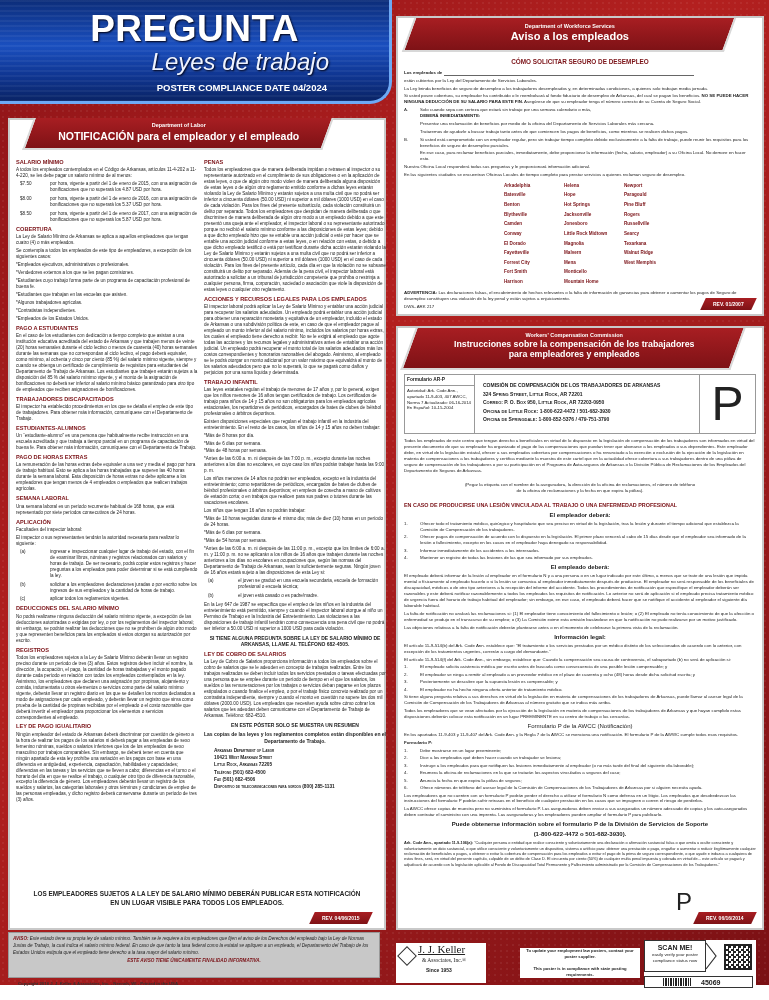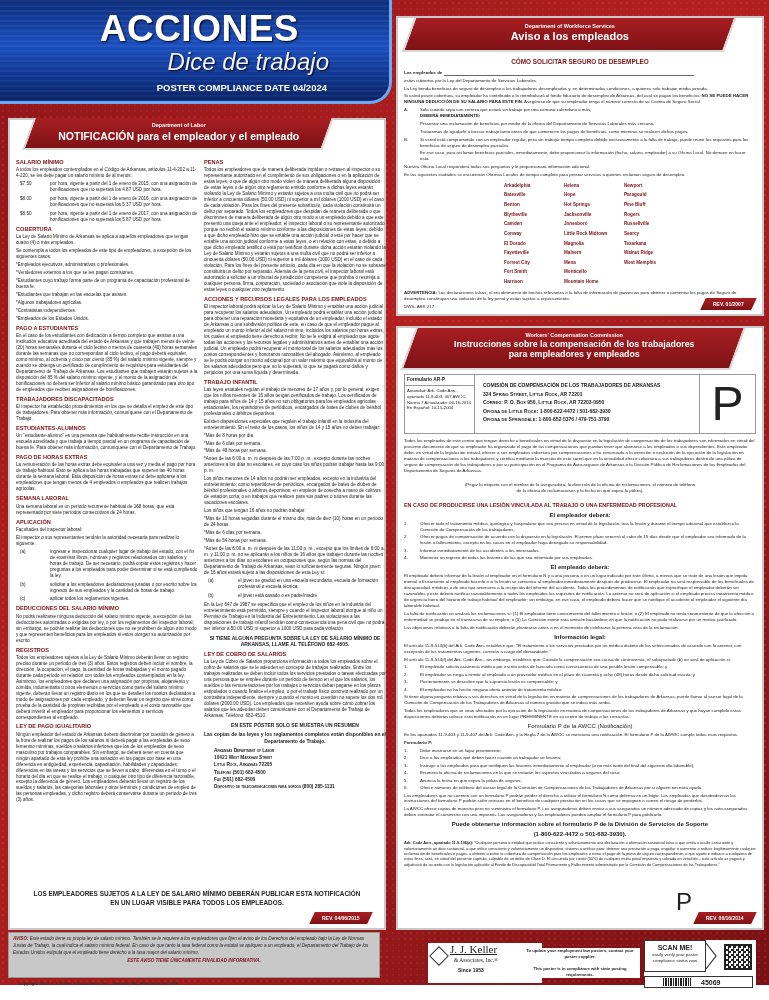--- a/index.html
+++ b/index.html
@@ -90,21 +90,21 @@
 
   
   .aviso { position: absolute; left: 8px; top: 932px; width: 372px; height: 46px; background: #c8c8c8;
     border: 1px solid #999; font-size: 4.6px; line-height: 1.5; font-style: italic; padding: 3px 4px; }
   .aviso b { color: #7a1116; }
   .aviso .center { text-align: center; color: #7a1116; font-weight: bold; margin-top: 1px; }
 
   .footer { position: absolute; left: 0; top: 985px; width: 769px; height: 15px; background: #fff; }
   .copyright { position: absolute; left: 18px; top: 981px; font-size: 4.3px; font-weight: bold; color: #333; }
 
-  .keller { position: absolute; left: 428px; top: 943px; width: 114px; height: 40px; background: #fff; padding-left: 21px; }
+  .keller { position: absolute; left: 396px; top: 943px; width: 90px; height: 40px; background: #fff; padding-left: 21px; }
   .keller .logo-k { position: absolute; left: 4px; top: 6px; width: 14px; height: 14px; border: 1.5px solid #333;
     transform: rotate(45deg); }
   .keller .name { position: absolute; left: 22px; top: 0px; font-family: "Liberation Serif", serif; font-size: 11px; text-decoration: underline; }
   .keller .assoc { position: absolute; left: 26px; top: 14px; font-family: "Liberation Serif", serif; font-size: 5.5px; }
   .keller .since { position: absolute; left: 30px; top: 24px; font-size: 5px; font-weight: bold; }
   .mid-note { position: absolute; left: 520px; top: 948px; width: 120px; font-size: 4.2px; font-weight: bold;
     text-align: center; line-height: 1.45; background: #fff; }
   .mid-note .n2 { margin-top: 6px; }
   .scan { position: absolute; left: 644px; top: 940px; width: 112px; height: 54px; background: #fff; }
   .scan .box { position: absolute; left: 0; top: 0; width: 62px; height: 32px; border: 1px solid #333;
@@ -118,22 +118,22 @@
   .scan .bars { width: 28px; height: 8px; background: repeating-linear-gradient(90deg, #222 0 1px, #fff 1px 2px, #222 2px 4px, #fff 4px 5px); }
   .scan .code { font-weight: bold; font-size: 7px; margin-left: 10px; }
   .line-blank { display: inline-block; width: 250px; border-bottom: 1px solid #666; height: 4px; vertical-align: bottom; }
 </style>
 </head>
 <body>
 
 <div class="poster"></div>
 
 <div class="banner">
-  <div class="state">ACCIONES</div>
-  <div class="subtitle">Dice de trabajo</div>
+  <div class="state">PREGUNTA</div>
+  <div class="subtitle">Leyes de trabajo</div>
   <div class="compliance">POSTER COMPLIANCE DATE 04/2024</div>
 </div>
 
 <div class="panel left">
   <div class="panel-head">
     <div>
       <div class="dept">Department of Labor</div>
       <div class="title">NOTIFICACIÓN para el empleador y el empleado</div>
     </div>
   </div>

